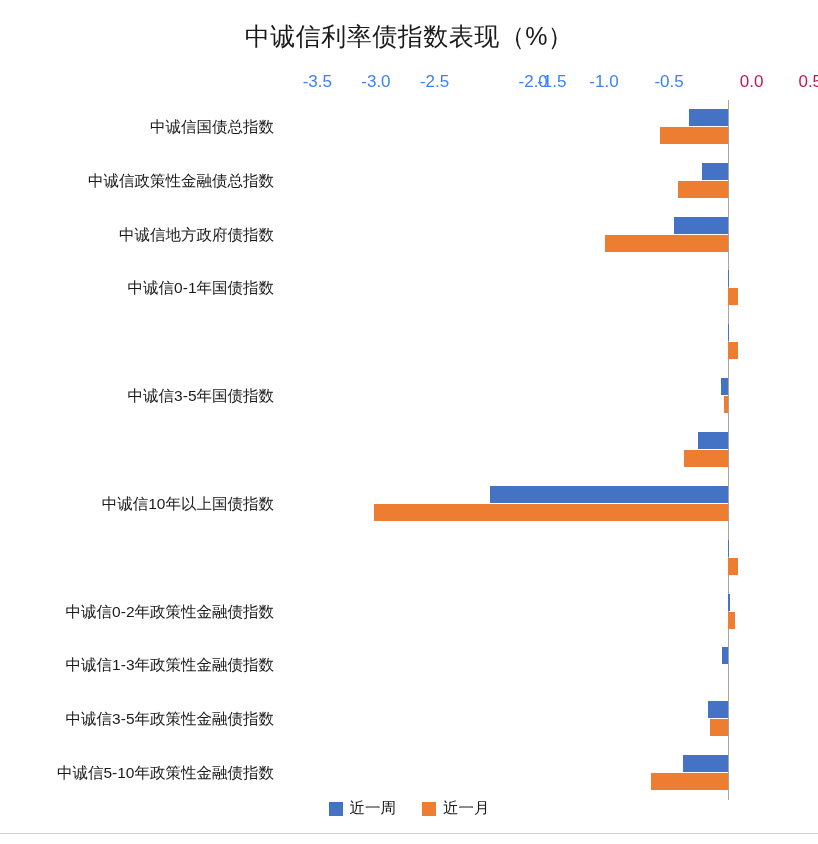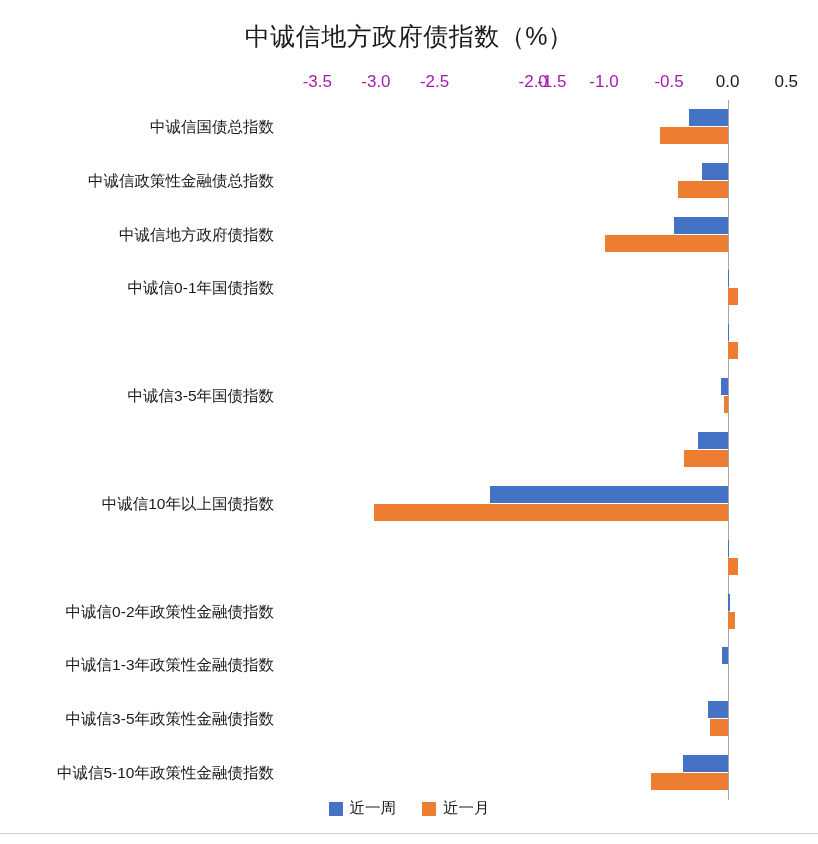--- a/index.html
+++ b/index.html
@@ -44,25 +44,26 @@
     position: absolute;
     left: 288px;
     top: 72px;
     width: 510px;
     height: 24px;
   }
   .axis-tick {
     position: absolute;
     transform: translateX(-50%);
     font-size: 17px;
-    color: #a21caf;
+    color: #3b82f6;
     white-space: nowrap;
   }
   .axis-tick.zero-tick, .axis-tick.pos-tick {
-    color: #0f172a;
+    color: #be185d;
+    margin-left: 24px;
   }
   .zero-line {
     position: absolute;
     top: 0;
     bottom: 0;
     width: 1px;
     background: #a6a6a6;
   }
   .cat-row {
     position: absolute;
@@ -118,21 +119,21 @@
     width: 818px;
     height: 1px;
     background: #d0d0d0;
   }
 </style>
 </head>
 <body>
 
 <div id="chart-root">
 
-  <div class="chart-title">中诚信地方政府债指数（%）</div>
+  <div class="chart-title">中诚信利率债指数表现（%）</div>
 
   <div class="axis-labels">
       <div class="axis-tick" style="left: 29.3103px;">-3.5</div>
       <div class="axis-tick" style="left: 87.931px;">-3.0</div>
       <div class="axis-tick" style="left: 146.552px;">-2.5</div>
       <div class="axis-tick" style="left: 205.172px; margin-left: 40px;">-2.0</div>
       <div class="axis-tick" style="left: 263.793px;">-1.5</div>
       <div class="axis-tick" style="left: 316px;">-1.0</div>
       <div class="axis-tick" style="left: 381.034px; text-align: center;">-0.5</div>
       <div class="axis-tick zero-tick" style="left: 439.655px;">0.0</div>

